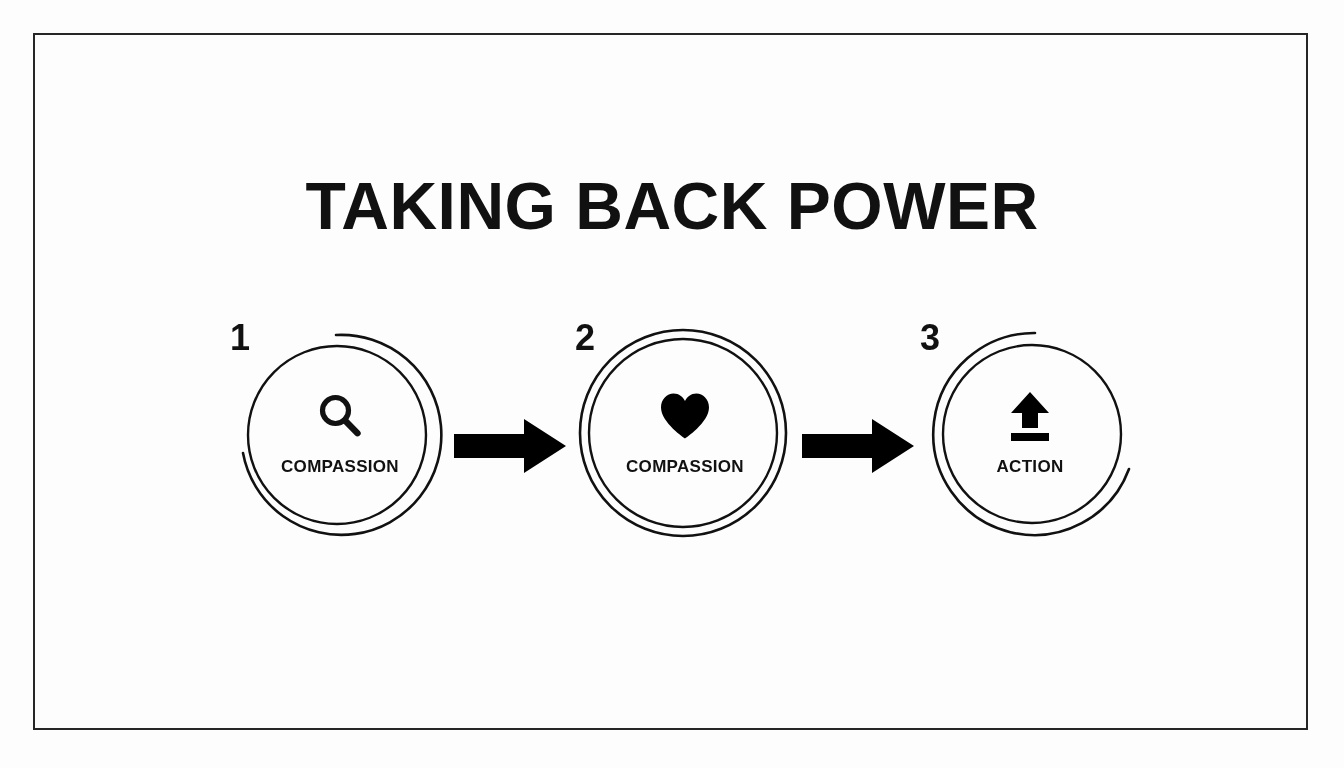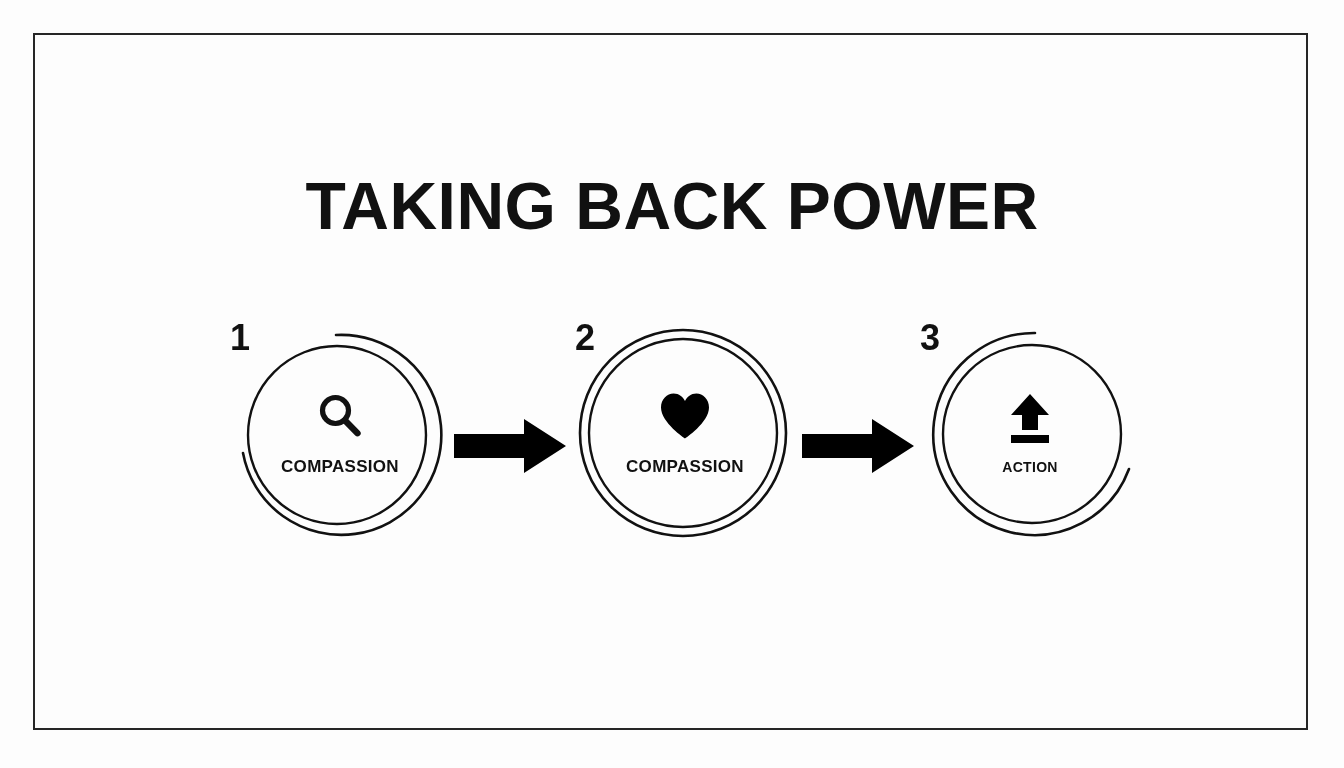--- a/index.html
+++ b/index.html
@@ -118,21 +118,21 @@
 
   .node-label {
     font-family: "Liberation Sans", sans-serif;
     font-weight: bold;
     font-size: 17px;
     letter-spacing: 0.3px;
     color: #111111;
     white-space: nowrap;
     text-align: center;
   }
-  .node-3 .node-label { font-size: 14px; }
+  .node-3 .node-label { font-size: 17px; }
 
   
   .flow-arrow {
     position: absolute;
     top: 97px;
     width: 118px;
     height: 62px;
   }
   .flow-arrow svg { display: block; }
   .arrow-1 { left: 452px; }

